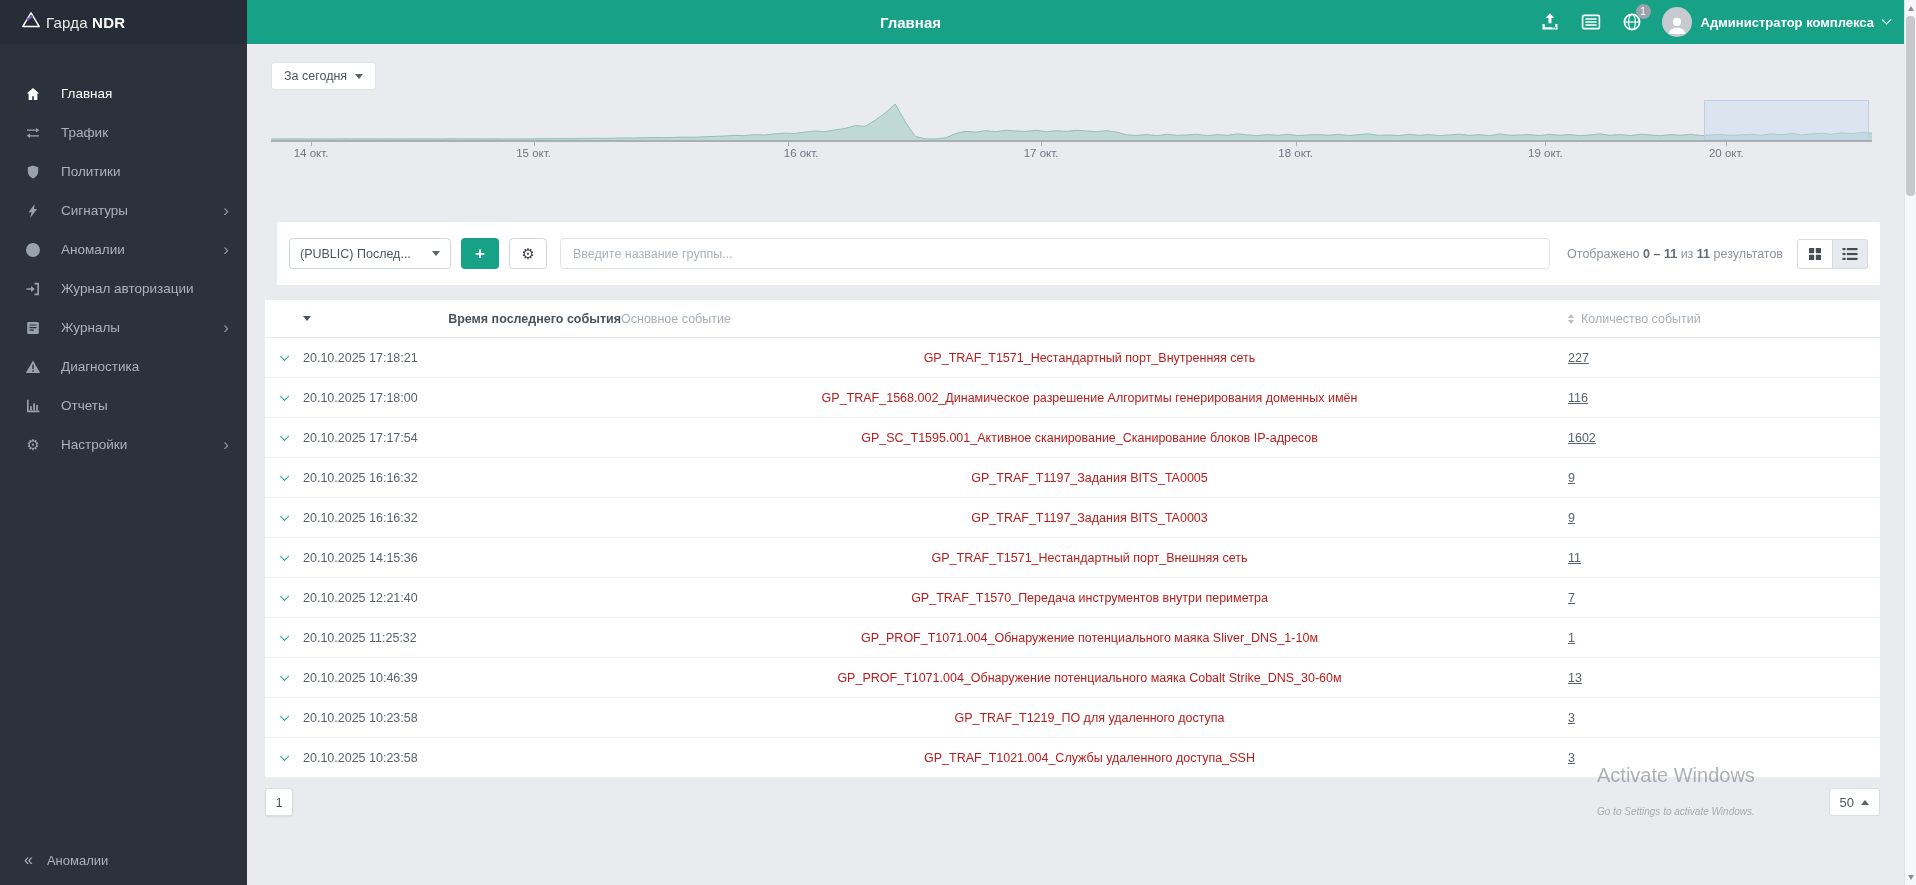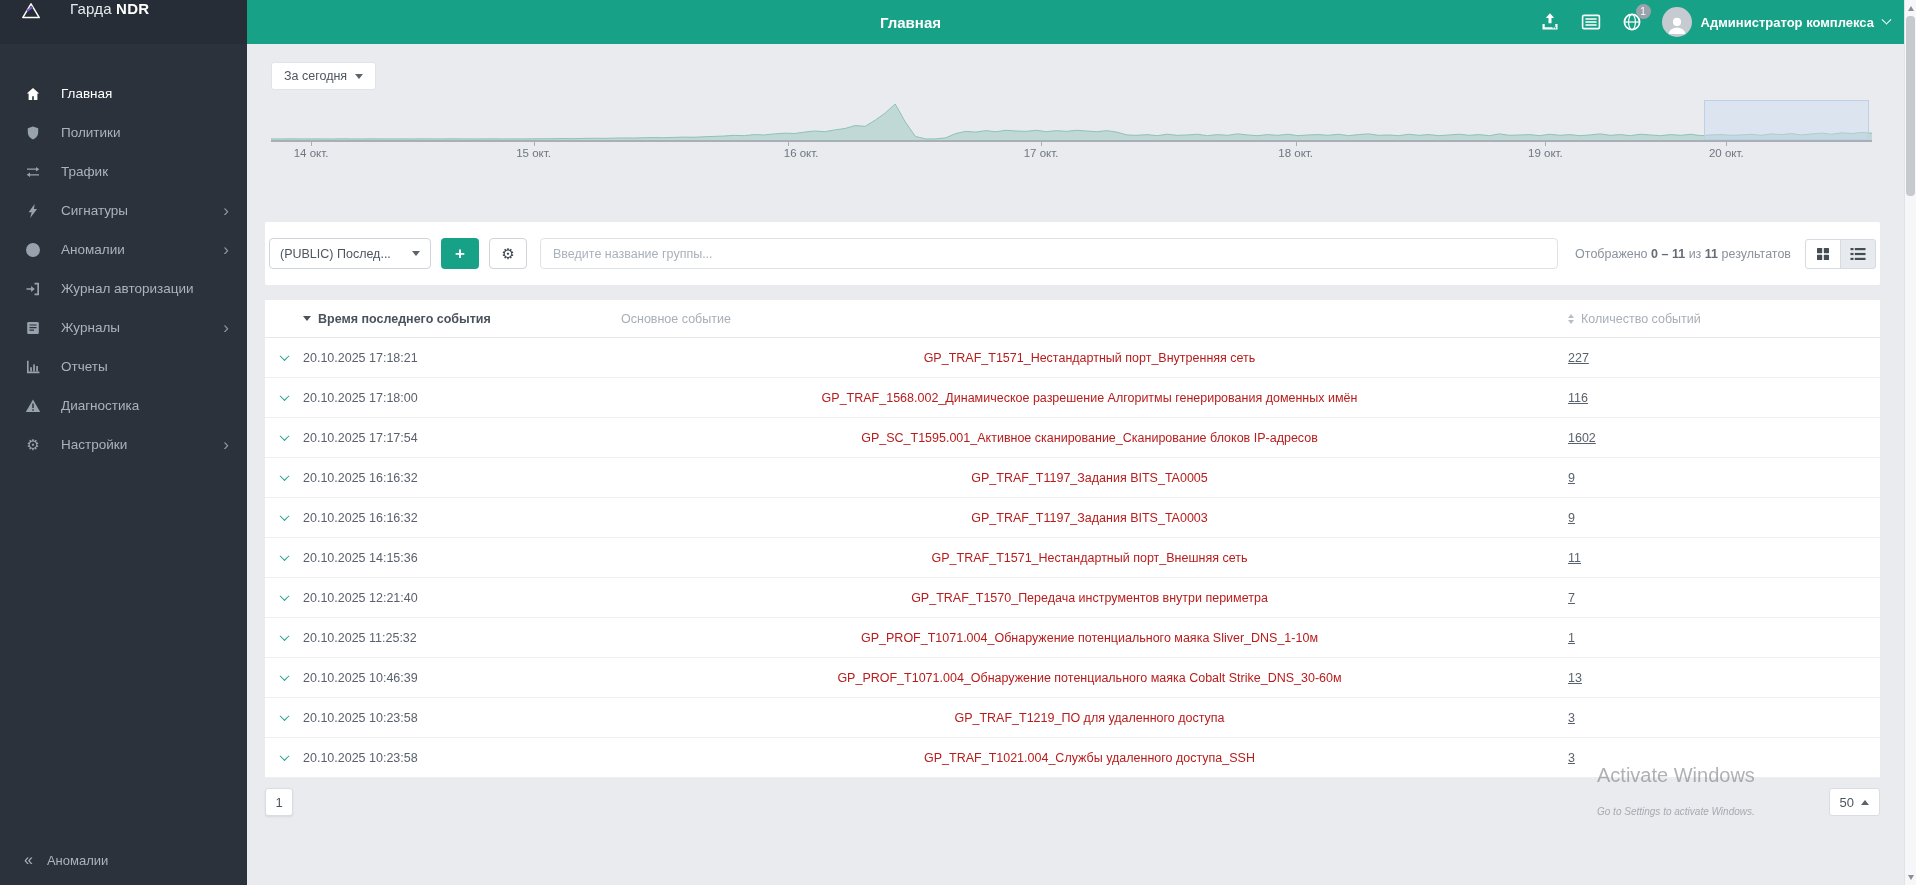--- a/index.html
+++ b/index.html
@@ -1,21 +1,21 @@
 <!DOCTYPE html>
 <html><head>
 <meta charset="utf-8">
 <style>
   * { margin:0; padding:0; box-sizing:border-box; }
   html,body { width:1916px; height:885px; overflow:hidden; font-family:"Liberation Sans", sans-serif; background:#e9ebef; }
   .root { display:flex; width:1916px; height:885px; }
 
   
   .sidebar { width:247px; background:#2b323c; color:#b2bac3; flex:0 0 247px; position:relative; }
-  .brand { height:44px; display:flex; align-items:flex-start; padding-left:20px; gap:28px; background:#262d36; }
+  .brand { height:44px; display:flex; align-items:center; padding-left:20px; gap:4px; background:#262d36; }
   .brand-text { font-size:15px; color:#e8ebee; letter-spacing:.2px; }
   .brand-text b { color:#ffffff; }
   .menu { margin-top:30px; }
   .menu-item { height:39px; display:flex; align-items:center; padding-left:24px; gap:19px; font-size:13.5px; color:#aab3bd; cursor:pointer; position:relative; }
   .menu-item .mi-icon { width:18px; height:16px; display:flex; align-items:center; justify-content:center; color:#98a2ad; font-size:15px; }
   .menu-item .mi-icon svg { width:16px; height:16px; fill:currentColor; display:block; }
   .menu-item.active { color:#ffffff; }
   .menu-item.active .mi-icon { color:#ffffff; }
   .sub-chevron { position:absolute; right:18px; font-size:17px; color:#8d97a2; line-height:1; }
   .collapse { position:absolute; bottom:16px; left:24px; display:flex; align-items:center; gap:14px; font-size:13px; color:#aab3bd; cursor:pointer; }
@@ -42,41 +42,41 @@
   .caret-up { width:0; height:0; border-left:4px solid transparent; border-right:4px solid transparent; border-bottom:5px solid #5b636b; }
 
   .chart-wrap { position:absolute; left:24px; right:32px; top:60px; height:62px; }
   .chart-area { position:relative; height:38px; border-bottom:2px solid #a9afb6; }
   .chart-area svg { position:absolute; left:0; top:0; width:100%; height:100%; }
   .selection { position:absolute; top:-4px; bottom:0; background:rgba(203,220,240,.45); border:1px solid #bed0e6; }
   .x-labels { position:relative; height:20px; }
   .tick { position:absolute; top:0; width:1px; height:4px; background:#a9afb6; }
   .x-label { position:absolute; top:5px; transform:translateX(-50%); font-size:11.5px; color:#6e7781; white-space:nowrap; }
 
-  .filter-panel { position:absolute; left:18px; right:24px; top:178px; height:63px; background:#fff; border-radius:2px; display:flex; align-items:center; padding:0 4px; }
+  .filter-panel { position:absolute; left:30px; right:24px; top:178px; height:63px; background:#fff; border-radius:2px; display:flex; align-items:center; padding:0 12px; }
   .group-select { width:162px; height:31px; border:1px solid #cfd5db; border-radius:4px; background:#fff; display:flex; align-items:center; justify-content:space-between; padding:0 10px; font-size:12.5px; color:#4d565f; cursor:pointer; flex:0 0 162px; }
   .group-select .lbl { overflow:hidden; white-space:nowrap; }
   .btn-add { width:38px; height:31px; margin-left:10px; background:#17a287; border:none; border-radius:4px; color:#fff; font-size:17px; font-weight:bold; cursor:pointer; line-height:1; flex:0 0 38px; }
   .btn-gear { width:38px; height:31px; margin-left:10px; background:#fff; border:1px solid #cfd5db; border-radius:4px; color:#3f474f; font-size:15px; cursor:pointer; line-height:1; flex:0 0 38px; }
   .group-input { flex:1 1 auto; height:31px; margin-left:13px; border:1px solid #dfe3e8; border-radius:4px; padding:0 12px; font-size:12.5px; color:#3f474f; font-family:"Liberation Sans", sans-serif; }
   .group-input::placeholder { color:#a9b1ba; }
   .results { margin:0 14px 0 17px; font-size:12.5px; color:#8a929c; white-space:nowrap; }
   .results b { color:#646d77; }
   .view-toggle { display:flex; flex:0 0 auto; }
   .vt-btn { width:36px; height:30px; border:1px solid #d6dbe1; background:#fff; display:flex; align-items:center; justify-content:center; cursor:pointer; color:#454c54; }
   .vt-btn:first-child { border-radius:3px 0 0 3px; }
   .vt-btn:last-child { border-radius:0 3px 3px 0; margin-left:-1px; }
   .vt-btn.active { background:#e7ebef; }
   .vt-btn svg { display:block; }
 
   .table-card { position:absolute; left:18px; right:24px; top:256px; background:#fff; }
   .thead { display:flex; align-items:center; height:38px; border-bottom:1px solid #e4e7ec; font-size:12.5px; }
   .trow { display:flex; align-items:center; height:40px; border-bottom:1px solid #edeff2; font-size:12.5px; }
   .c0 { flex:0 0 38px; display:flex; align-items:center; justify-content:center; }
-  .c1 { flex:0 0 318px; padding-right:18px; }
+  .c1 { flex:0 0 318px; padding-right:0;justify-content:space-between; }
   .c2 { flex:1 1 auto; padding-right:10px; }
   .c3 { flex:0 0 312px; }
   .th-sorted { color:#4a525b; font-weight:bold; display:flex; align-items:center; gap:7px; }
   .th-dim { color:#a7aeb6; display:flex; align-items:center; gap:7px; }
   .sort-down { width:0; height:0; border-left:4px solid transparent; border-right:4px solid transparent; border-top:5px solid #4a525b; }
   .sort-both { display:inline-flex; flex-direction:column; gap:2px; }
   .sort-both i { display:block; width:0; height:0; border-left:3.5px solid transparent; border-right:3.5px solid transparent; }
   .sort-both .up { border-bottom:4px solid #b7bec6; }
   .sort-both .dn { border-top:4px solid #b7bec6; }
   .row-chev { width:7px; height:7px; border-right:1.6px solid #1aa087; border-bottom:1.6px solid #1aa087; transform:rotate(45deg) translate(-1px,-1px); cursor:pointer; }
@@ -121,33 +121,33 @@
           <span class="mi-icon">
             <svg viewBox="0 0 16 16">
               <path d="M8 2 1.8 7.6h1.8V14h3.6v-3.8h1.6V14h3.6V7.6h1.8z"></path>
             </svg>
           </span>
           <span>Главная</span>
         </div>
         <div class="menu-item">
           <span class="mi-icon">
             <svg viewBox="0 0 16 16">
-              <path d="M8 1.4 13.2 3.3v4.2c0 3.3-2.2 5.6-5.2 7.1-3-1.5-5.2-3.8-5.2-7.1V3.3z"></path>
-            </svg>
-          </span>
-          <span>Политики</span>
-        </div>
-        <div class="menu-item">
-          <span class="mi-icon">
-            <svg viewBox="0 0 16 16">
               <path d="M2 4.6h9V2.9l3.3 2.3L11 7.5V5.8H2z"></path>
               <path d="M14 10.2H5V8.5l-3.3 2.3L5 13.1v-1.7h9z"></path>
             </svg>
           </span>
           <span>Трафик</span>
+        </div>
+        <div class="menu-item">
+          <span class="mi-icon">
+            <svg viewBox="0 0 16 16">
+              <path d="M8 1.4 13.2 3.3v4.2c0 3.3-2.2 5.6-5.2 7.1-3-1.5-5.2-3.8-5.2-7.1V3.3z"></path>
+            </svg>
+          </span>
+          <span>Политики</span>
         </div>
         <div class="menu-item">
           <span class="mi-icon">
             <svg viewBox="0 0 16 16">
               <path d="M9.6 1 3.6 9.2h3L5.2 15l6.9-8.9H9z"></path>
             </svg>
           </span>
           <span>Сигнатуры</span>
           <span class="sub-chevron">›</span>
         </div>
@@ -172,41 +172,41 @@
         </div>
         <div class="menu-item">
           <span class="mi-icon">
             <svg viewBox="0 0 16 16">
               <rect x="2.2" y="2" width="11.6" height="12" rx="1.3"></rect>
               <path d="M4.5 5h7M4.5 7.6h7M4.5 10.2h4.5" stroke="#2b323c" stroke-width="1.2" fill="none"></path>
             </svg>
           </span>
           <span>Журналы</span>
           <span class="sub-chevron">›</span>
+        </div>
+        <div class="menu-item">
+          <span class="mi-icon">
+            <svg viewBox="0 0 16 16">
+              <path d="M8 1.6 15.2 14H.8z"></path>
+              <rect x="7.25" y="5.6" width="1.5" height="4.4" fill="#2b323c"></rect>
+              <rect x="7.25" y="11.2" width="1.5" height="1.5" fill="#2b323c"></rect>
+            </svg>
+          </span>
+          <span>Диагностика</span>
         </div>
         <div class="menu-item">
           <span class="mi-icon">
             <svg viewBox="0 0 16 16">
               <path d="M2 1.8v12.4h12.4v-1.6H3.6V1.8z"></path>
               <rect x="5.2" y="8.2" width="1.7" height="4.2"></rect>
               <rect x="8.2" y="5.4" width="1.7" height="7"></rect>
               <rect x="11.2" y="7" width="1.7" height="5.4"></rect>
             </svg>
           </span>
           <span>Отчеты</span>
-        </div>
-        <div class="menu-item">
-          <span class="mi-icon">
-            <svg viewBox="0 0 16 16">
-              <path d="M8 1.6 15.2 14H.8z"></path>
-              <rect x="7.25" y="5.6" width="1.5" height="4.4" fill="#2b323c"></rect>
-              <rect x="7.25" y="11.2" width="1.5" height="1.5" fill="#2b323c"></rect>
-            </svg>
-          </span>
-          <span>Диагностика</span>
         </div>
         <div class="menu-item">
           <span class="mi-icon">⚙</span>
           <span>Настройки</span>
           <span class="sub-chevron">›</span>
         </div>
       </nav>
     <div class="collapse">
       <span class="dbl">«</span>
       <span>Аномалии</span>

